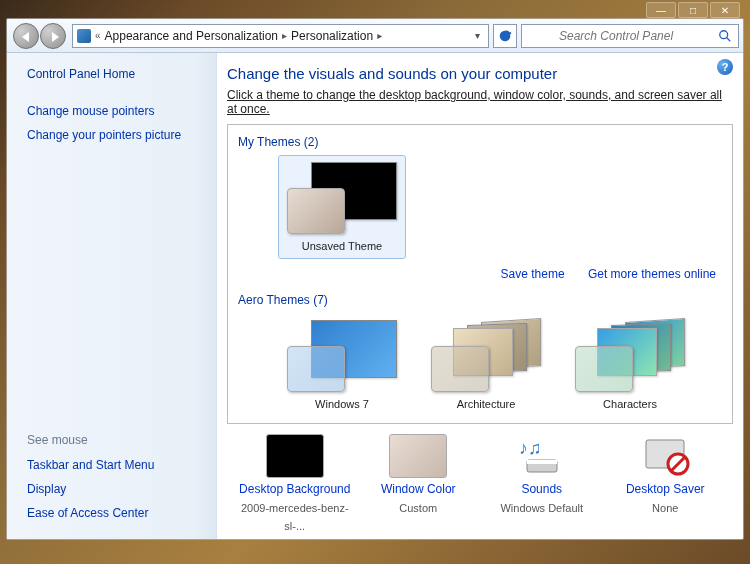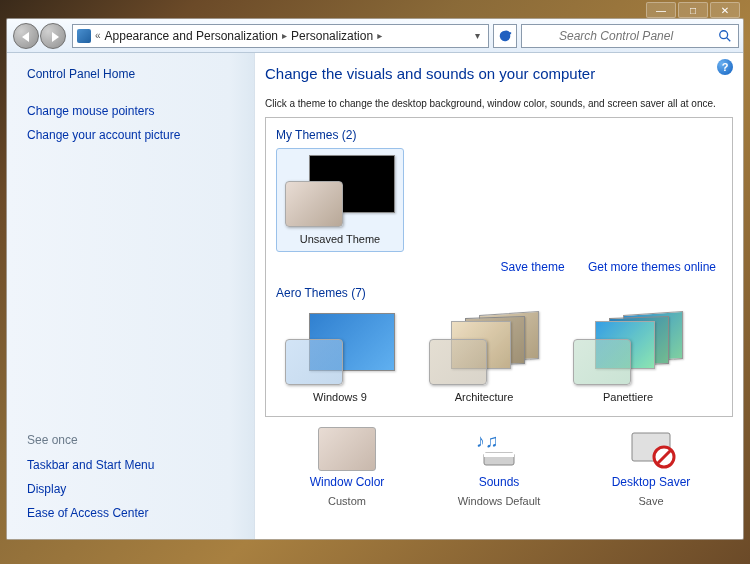--- a/index.html
+++ b/index.html
@@ -54,43 +54,43 @@
 }
 .refresh svg { width: 14px; height: 14px; }
 .search {
   width: 218px; height: 24px; background: #fff; border: 1px solid #8a9aac;
   display: flex; align-items: center; padding: 0 6px;
 }
 .search input { border: 0; outline: 0; flex: 1; font-size: 12px; color: #6d28d9; font-style: italic; margin-left: 31px; }
 .search svg { width: 14px; height: 14px; }
 .content { display: flex; height: calc(100% - 34px); background: #fff; }
 .sidebar {
-  width: 248px; background: linear-gradient(90deg, #f0f5fb 0%, #e8f0f8 90%, #dde8f2 100%);
+  width: 210px; background: linear-gradient(90deg, #f0f5fb 0%, #e8f0f8 90%, #dde8f2 100%);
   padding: 14px 10px; font-size: 12px; display: flex; flex-direction: column;
   border-right: 1px solid #d8e2ec;
 }
 .sidebar .home { color: #003399; margin-bottom: 18px; margin-left: 10px; }
 .sidebar .link { color: #0033aa; margin: 5px 0 5px 10px; cursor: pointer; }
 .sidebar .spacer { flex: 1; }
 .sidebar .see-also { color: #6a7a8a; margin: 8px 0 6px 10px; }
 .main { flex: 1; padding: 12px 10px 6px 10px; position: relative; overflow: hidden; }
 .help-icon {
   position: absolute; top: 6px; right: 10px;
   width: 16px; height: 16px; border-radius: 50%;
   background: radial-gradient(circle at 30% 30%, #6ab0f0, #1060c0);
   color: #fff; font-size: 11px; font-weight: bold; text-align: center; line-height: 16px;
 }
-.heading { color: #003399; font-size: 15px; font-weight: normal; margin-bottom: 16px; }
-.subtext { font-size: 10px; color: #222; margin-bottom: 8px; }
+.heading { color: #003399; font-size: 15px; font-weight: normal; margin-bottom: 6px; }
+.subtext { font-size: 12px; color: #222; margin-bottom: 8px; text-decoration: underline; }
 .themes-box {
   border: 1px solid #bcbcbc; height: 300px; overflow-y: auto; overflow-x: hidden;
   padding: 6px 10px; position: relative;
 }
 .section-title { color: #003399; font-size: 12px; margin: 4px 0 6px 0; }
-.theme-row { display: flex; gap: 16px; flex-wrap: wrap; }
+.theme-row { display: flex; gap: 16px; flex-wrap: wrap; margin-left: 40px; }
 .theme-item { width: 128px; text-align: center; padding: 6px 4px; border: 1px solid transparent; border-radius: 3px; }
 .theme-item.selected { background: #eaf3fd; border: 1px solid #9ac1ea; }
 .theme-thumb {
   width: 110px; height: 72px; margin: 0 auto 6px auto; position: relative;
 }
 .theme-thumb .bg {
   position: absolute; right: 0; top: 0; width: 86px; height: 58px;
   border: 1px solid #888; box-shadow: 1px 1px 2px rgba(0,0,0,0.2);
 }
 .theme-thumb .glass {
@@ -156,23 +156,23 @@
             <circle cx="6.5" cy="6.5" r="4.5" fill="none" stroke="#2060c0" stroke-width="1.5"></circle>
             <line x1="10" y1="10" x2="14" y2="14" stroke="#2060c0" stroke-width="1.5"></line>
           </svg>
       </div>
     </div>
 
     <div class="content">
       <div class="sidebar">
         <div class="home">Control Panel Home</div>
         <div class="link">Change mouse pointers</div>
-        <div class="link">Change your account picture</div>
+        <div class="link">Change your pointers picture</div>
         <div class="spacer"></div>
-        <div class="see-also">See once</div>
+        <div class="see-also">See mouse</div>
         <div class="link">Taskbar and Start Menu</div>
         <div class="link">Display</div>
         <div class="link">Ease of Access Center</div>
       </div>
 
       <div class="main">
         <div class="help-icon">?</div>
         <div class="heading">Change the visuals and sounds on your computer</div>
         <div class="subtext">Click a theme to change the desktop background, window color, sounds, and screen saver all at once.</div>
 
@@ -191,21 +191,21 @@
             <a>Save theme</a>
             <a>Get more themes online</a>
           </div>
           <div class="section-title">Aero Themes (7)</div>
           <div class="theme-row" id="aero-themes-row">
               <div class="theme-item">
                 <div class="theme-thumb">
                   <div class="bg" style="background:linear-gradient(135deg,#3080d0,#60b0f0);"></div>
                   <div class="glass" style="background:linear-gradient(135deg,rgba(180,210,240,0.6),rgba(140,180,220,0.5));"></div>
                 </div>
-                <div class="theme-label">Windows 9</div>
+                <div class="theme-label">Windows 7</div>
               </div>
               <div class="theme-item">
                 <div class="theme-thumb">
                   <div class="stack">
                     <div style="right:0;top:0;background:linear-gradient(135deg,#d8cab0,#b0a080);transform:skewY(-4deg);"></div>
                     <div style="right:14px;top:4px;background:linear-gradient(135deg,#d8cab0,#b0a080);filter:brightness(0.9);transform:skewY(-2deg);"></div>
                     <div style="right:28px;top:8px;background:linear-gradient(135deg,#d8cab0,#b0a080);filter:brightness(1.1);"></div>
                   </div>
                   <div class="glass" style="background:linear-gradient(135deg,rgba(210,200,180,0.6),rgba(180,170,150,0.5));"></div>
                 </div>
@@ -213,34 +213,35 @@
               </div>
               <div class="theme-item">
                 <div class="theme-thumb">
                   <div class="stack">
                     <div style="right:0;top:0;background:linear-gradient(135deg,#3090d0,#80d0a0);transform:skewY(-4deg);"></div>
                     <div style="right:14px;top:4px;background:linear-gradient(135deg,#3090d0,#80d0a0);filter:brightness(0.9);transform:skewY(-2deg);"></div>
                     <div style="right:28px;top:8px;background:linear-gradient(135deg,#3090d0,#80d0a0);filter:brightness(1.1);"></div>
                   </div>
                   <div class="glass" style="background:linear-gradient(135deg,rgba(190,220,200,0.6),rgba(150,200,170,0.5));"></div>
                 </div>
-                <div class="theme-label">Panettiere</div>
+                <div class="theme-label">Characters</div>
               </div>
             </div>
         </div>
 
         <div class="bottom-row" id="bottom-row">
+            <div class="bottom-item"><div class="bottom-icon" style="background: rgb(0, 0, 0);"></div><span class="lnk">Desktop Background</span><span class="val">2009-mercedes-benz-sl-...</span></div>
             <div class="bottom-item"><div class="bottom-icon" style="background: linear-gradient(135deg, rgb(232, 220, 212), rgb(200, 184, 172));"></div><span class="lnk">Window Color</span><span class="val">Custom</span></div>
             <div class="bottom-item"><div class="bottom-icon" style="border: none;"><svg viewBox="0 0 58 44">
                   <text x="6" y="20" font-size="18" fill="#2a7ad0">♪♫</text>
                   <rect x="14" y="26" width="30" height="12" rx="2" fill="#d0d0d0" stroke="#888"></rect>
                   <rect x="14" y="26" width="30" height="4" fill="#fff"></rect>
                 </svg></div><span class="lnk">Sounds</span><span class="val">Windows Default</span></div>
             <div class="bottom-item"><div class="bottom-icon" style="border: none;"><svg viewBox="0 0 58 44">
                   <rect x="10" y="6" width="38" height="28" rx="2" fill="#e0e0e0" stroke="#888"></rect>
                   <circle cx="42" cy="30" r="10" fill="#fff" stroke="#cc2020" stroke-width="3"></circle>
                   <line x1="35" y1="37" x2="49" y2="23" stroke="#cc2020" stroke-width="3"></line>
-                </svg></div><span class="lnk">Desktop Saver</span><span class="val">Save</span></div>
+                </svg></div><span class="lnk">Desktop Saver</span><span class="val">None</span></div>
           </div>
       </div>
     </div>
   </div>
 </div>
 
 </body></html>

